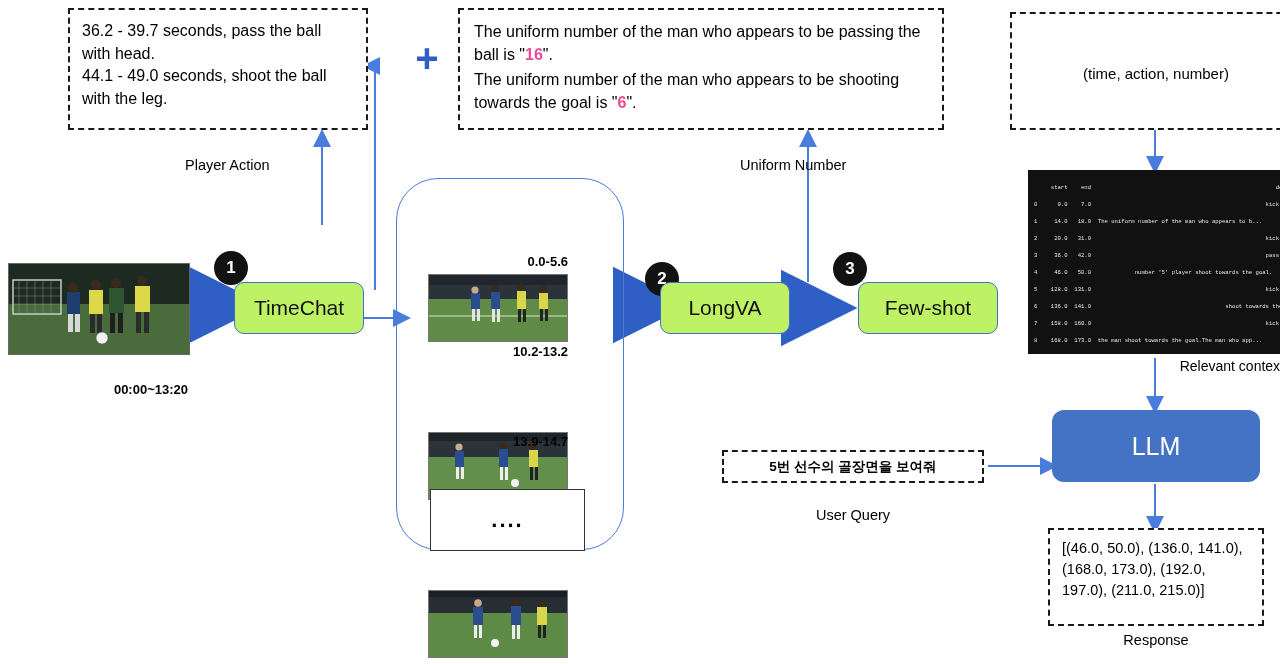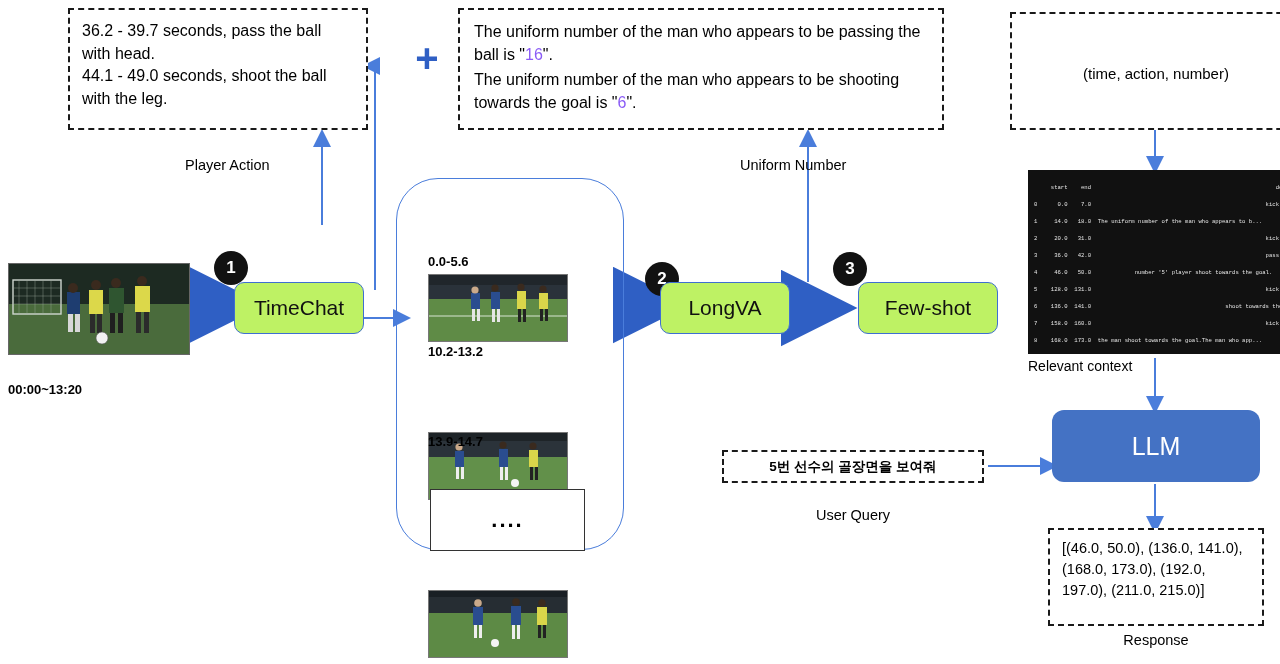--- a/index.html
+++ b/index.html
@@ -33,23 +33,23 @@
   .circnum{
     width:34px;height:34px;border-radius:50%;
     background:#121212;color:#fff;
     display:flex;align-items:center;justify-content:center;
     font-size:17px;font-weight:bold;
   }
   .stepbox{
     font-size:21px;
     color:#111;
   }
-  .caption{font-size:13px;font-weight:bold;text-align:left;}
+  .caption{font-size:13px;font-weight:bold;text-align:right;}
   svg.layer{position:absolute;left:0;top:0;width:1280px;height:664px;pointer-events:none;}
-  .red{color:#8b5cf6;font-weight:normal;}
+  .red{color:#ec4899;font-weight:bold;}
   .termbox{
     background:#111;color:#e6e6e6;
     font-family:"Liberation Mono", monospace;
     font-size:5.6px;
     line-height:1.52;
     box-sizing:border-box;
     padding:5px 6px 4px 6px;
     white-space:pre;
     overflow:hidden;
   }

